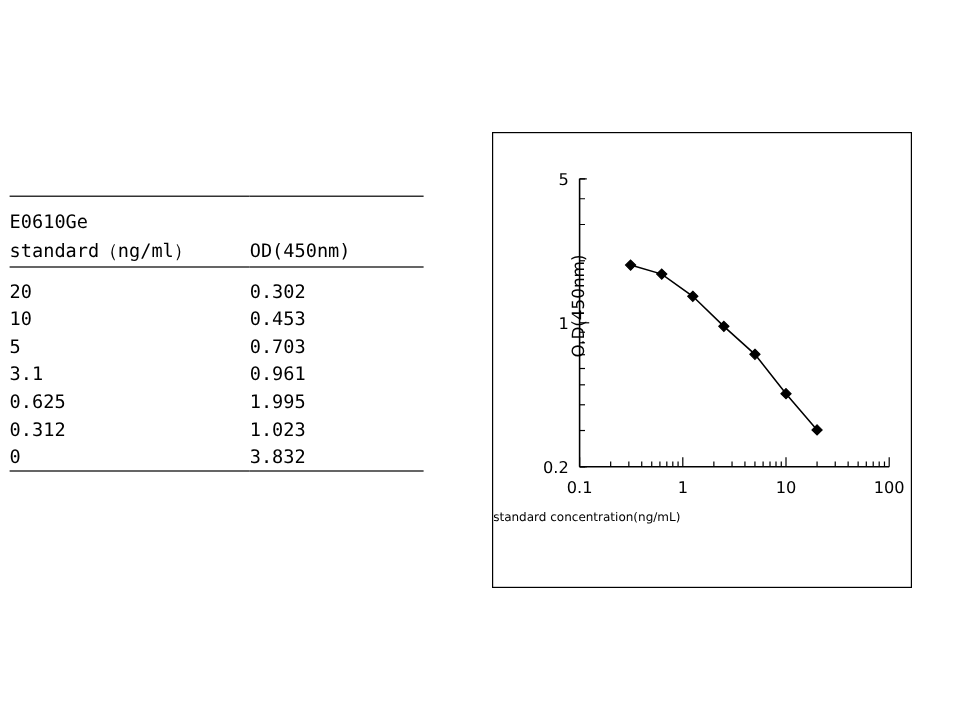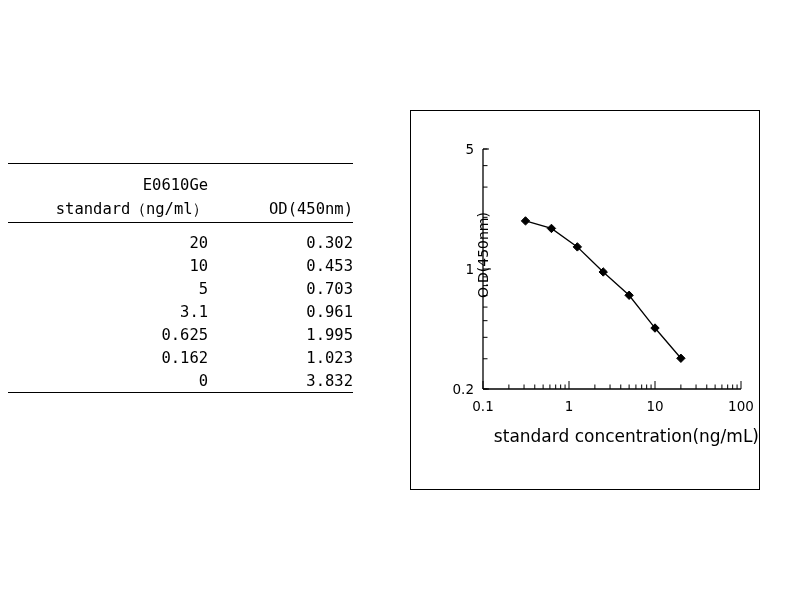--- a/index.html
+++ b/index.html
@@ -25,21 +25,21 @@
   }
   table.std-table {
     border-collapse: collapse;
     width: 100%;
     font-family: "DejaVu Sans Mono", monospace;
     font-size: 15.5px;
     color: #000;
   }
   table.std-table td {
     padding: 2.5px 0 2.5px 0;
-    text-align: right;
+    text-align: left;
     white-space: nowrap;
   }
   .rule-top td {
     border-top: 1.4px solid #000;
     padding-top: 0;
     height: 4px;
   }
   .rule-mid td {
     border-top: 1.1px solid #000;
     padding: 0;
@@ -90,22 +90,22 @@
     transform-origin: center center;
     font-size: 14px;
     font-family: "DejaVu Sans", sans-serif;
     white-space: nowrap;
   }
   .axis-title-x {
     position: absolute;
     left: 0;
     right: 0;
     top: 315px;
-    text-align: right;
-    font-size: 17px;
+    text-align: left;
+    font-size: 10px;
     font-family: "DejaVu Sans", sans-serif;
   }
   svg { display: block; }
   .tick-label {
     font-family: "DejaVu Sans", sans-serif;
     font-size: 13.5px;
     fill: #000;
   }
 </style>
 </head>
@@ -144,21 +144,21 @@
       </tr>
       <tr>
         <td>3.1</td>
         <td>0.961</td>
       </tr>
       <tr>
         <td>0.625</td>
         <td>1.995</td>
       </tr>
       <tr>
-        <td>0.162</td>
+        <td>0.312</td>
         <td>1.023</td>
       </tr>
       <tr>
         <td>0</td>
         <td>3.832</td>
       </tr>
       <tr class="rule-bot">
         <td></td>
         <td></td>
       </tr>

